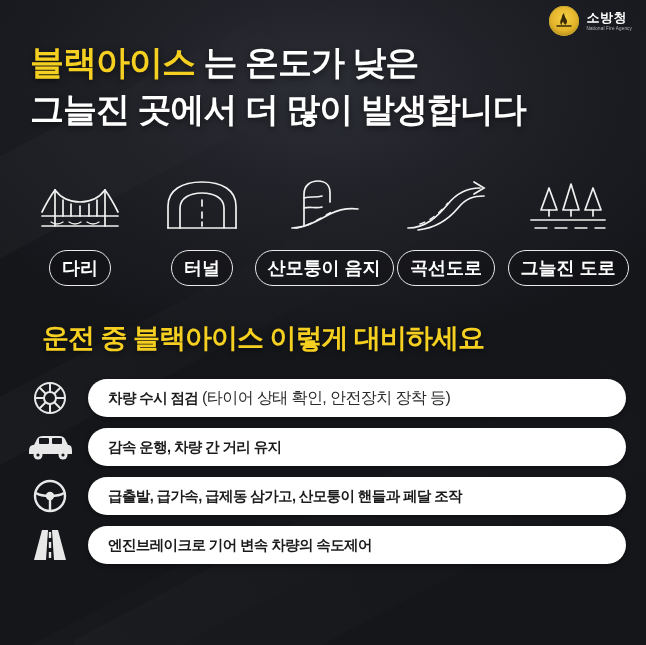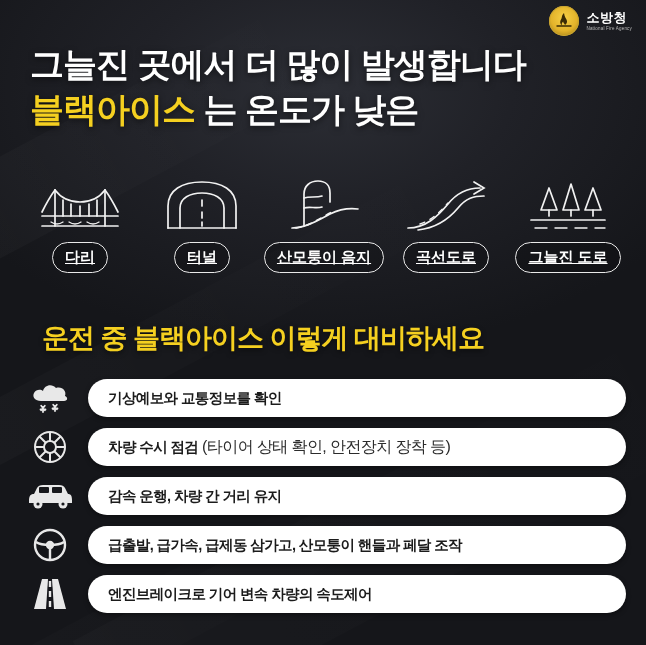--- a/index.html
+++ b/index.html
@@ -59,26 +59,25 @@
   .hl-line2{margin-top:2px;}
 
   
   .icon-row{
     position:absolute;left:24px;top:172px;width:600px;
     display:flex;justify-content:space-between;align-items:flex-end;
   }
   .icon-item{width:112px;display:flex;flex-direction:column;align-items:center;}
   .icon-art{height:62px;display:flex;align-items:flex-end;justify-content:center;}
   .pill{
-    margin-top:8px;
+    margin-top:16px;
     border:1.6px solid #e9e9e9;border-radius:18px;
-    color:#ffffff;font-size:15px;font-weight:bold;
+    color:#ffffff;font-size:18px;font-weight:bold;
     padding:5px 12px;white-space:nowrap;
     background:rgba(0,0,0,.18);
-    text-decoration:underline;
   }
 
   
   .section-title{
     position:absolute;left:42px;top:320px;
     color:#f5d020;font-size:27px;font-weight:bold;letter-spacing:-1px;
     text-shadow:0 2px 5px rgba(0,0,0,.5);
     white-space:nowrap;
   }
 
@@ -121,24 +120,24 @@
         <path d="M3 15 H17" stroke="#3a2b05" stroke-width="1.4" stroke-linecap="round"></path>
       </svg>
     </div>
     <div class="logo-text">
       <span class="logo-kr">소방청</span>
       <span class="logo-en">National Fire Agency</span>
     </div>
   </div>
 
   <div class="headline">
-    <div class="hl-line hl-line2">그늘진 곳에서 더 많이 발생합니다</div>
     <div class="hl-line">
       <span class="hl-yellow">블랙아이스</span><span> 는 온도가 낮은</span>
     </div>
+    <div class="hl-line hl-line2">그늘진 곳에서 더 많이 발생합니다</div>
   </div>
 
   <div class="icon-row">
 
     <div class="icon-item">
       <div class="icon-art">
         <svg width="86" height="58" viewBox="0 0 86 58" fill="none" stroke="#f2f2f2" stroke-width="1.7" stroke-linecap="round">
           <path d="M5 50 H81"></path>
           <path d="M5 40 H81"></path>
           <path d="M18 14 V50 M68 14 V50"></path>
@@ -204,32 +203,20 @@
       </div>
       <div class="pill">그늘진 도로</div>
     </div>
 
   </div>
 
   <div class="section-title">운전 중 블랙아이스 이렇게 대비하세요</div>
 
   <div class="tips">
 
-    <div class="tip">
-      <div class="tip-ico">
-        <svg width="46" height="34" viewBox="0 0 46 34" fill="none" stroke="#e8e8e8" stroke-width="1.8" stroke-linecap="round">
-          <path d="M14 20 C8 20 5 16 7 12 C9 8 14 8 16 10 C17 4 25 2 29 7 C35 5 40 10 38 15 C41 16 41 20 37 20 Z" fill="#e8e8e8" stroke="none"></path>
-          <path d="M16 26 v5 M13.5 28.5 h5 M14.2 24.8 l3.6 4.4 M17.8 24.8 l-3.6 4.4"></path>
-          <path d="M28 25 v5 M25.5 27.5 h5 M26.2 23.8 l3.6 4.4 M29.8 23.8 l-3.6 4.4"></path>
-        </svg>
-      </div>
-      <div class="bar">
-        <span class="bar-text">기상예보와 교통정보를 확인</span>
-      </div>
-    </div>
 
     <div class="tip">
       <div class="tip-ico">
         <svg width="36" height="36" viewBox="0 0 36 36" fill="none" stroke="#e8e8e8" stroke-width="2">
           <circle cx="18" cy="18" r="15"></circle>
           <circle cx="18" cy="18" r="6"></circle>
           <path d="M18 3 V12 M18 24 V33 M3 18 H12 M24 18 H33 M7.5 7.5 L13.5 13.5 M22.5 22.5 L28.5 28.5 M28.5 7.5 L22.5 13.5 M13.5 22.5 L7.5 28.5"></path>
         </svg>
       </div>
       <div class="bar">

